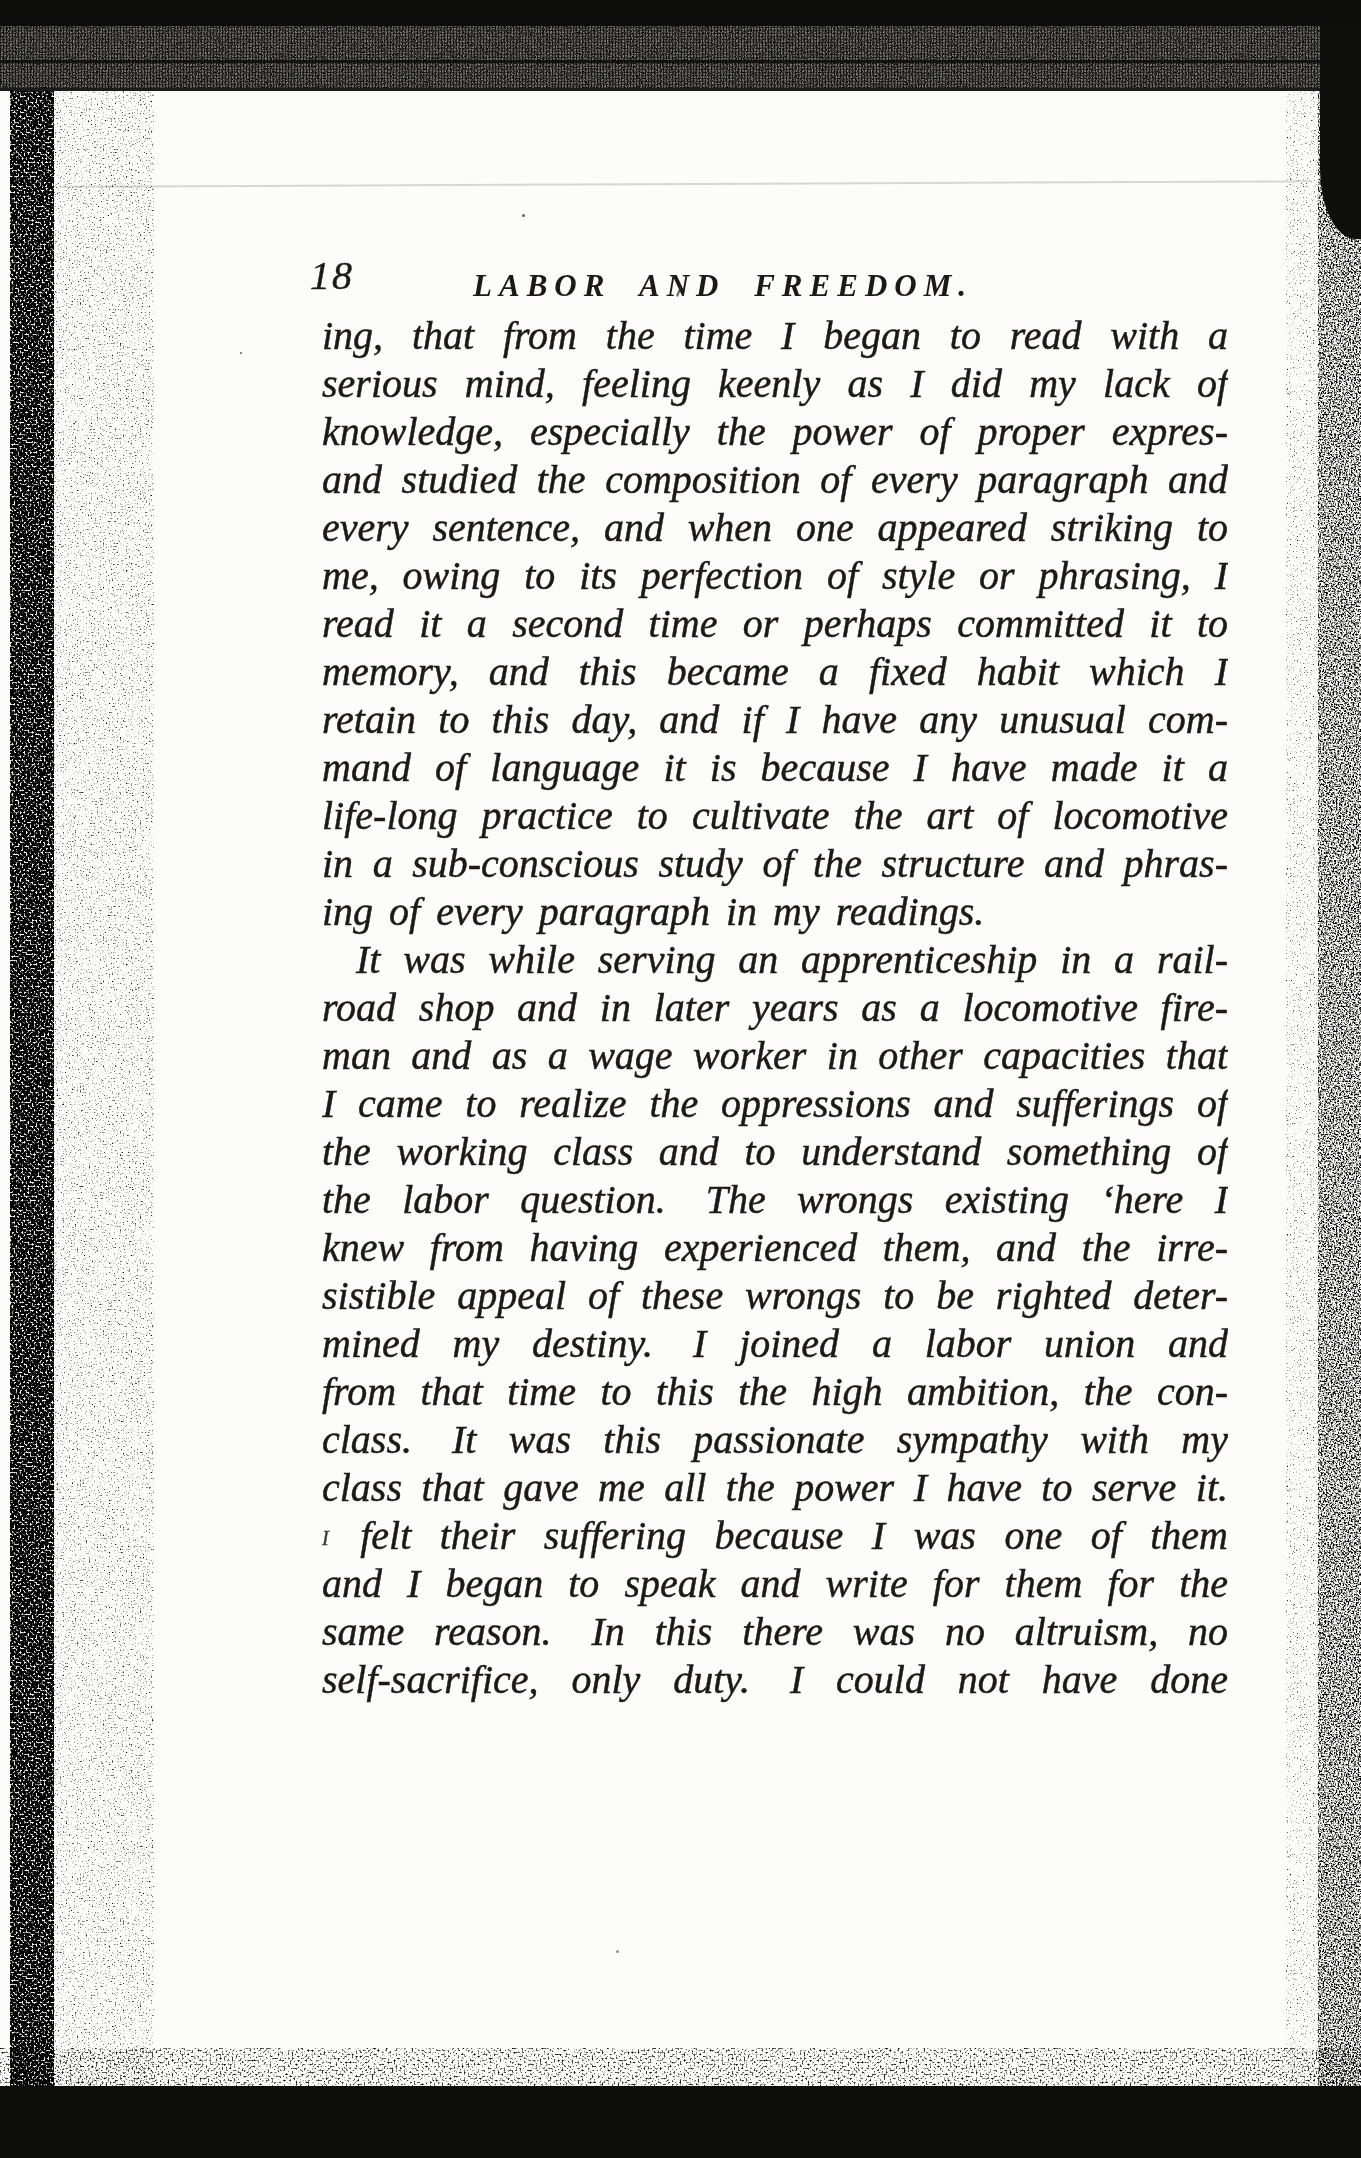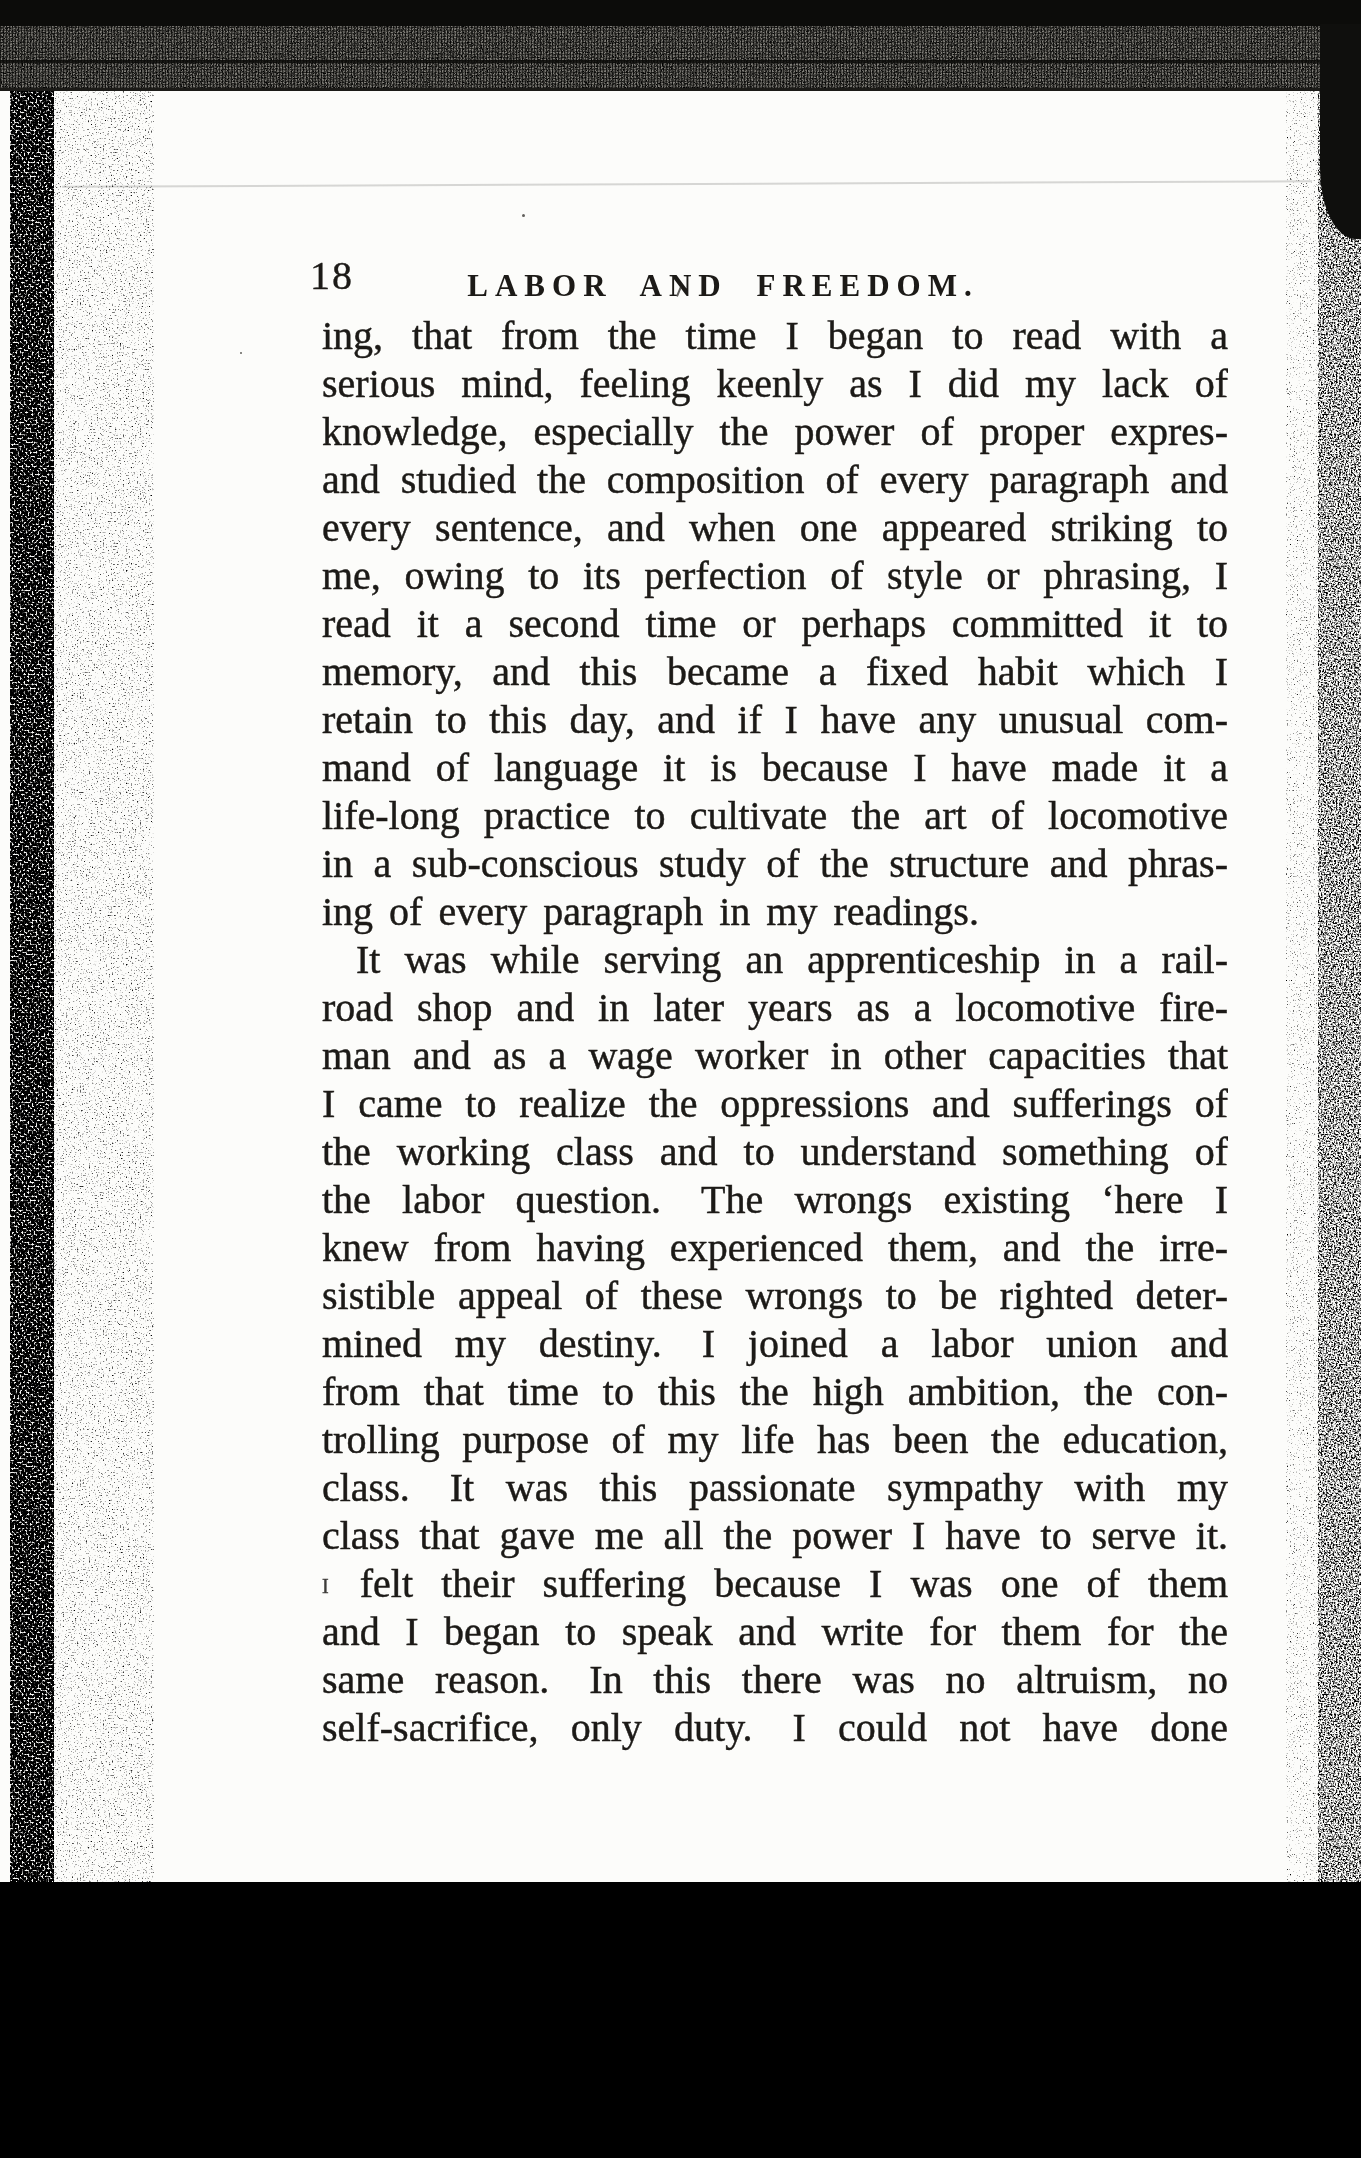--- a/index.html
+++ b/index.html
@@ -3,24 +3,25 @@
 <meta charset="utf-8">
 <style>
   :root{
     --paper:#fcfcfa;
     --ink:#1c1a17;
     --frame:#0c0c0a;
     --halftone:#6b6962;
   }
   html,body{margin:0;padding:0;background:#000;}
   .scan{
-    position:relative;width:1361px;height:1882px;overflow:hidden;
+    position:relative;width:1361px;height:2158px;overflow:hidden;
     background:var(--paper);
     font-family:"Liberation Serif","DejaVu Serif",serif;
     color:var(--ink);
+    font-style:italic;
   }
   
   .tex{position:absolute;pointer-events:none;}
   .band-top{position:absolute;left:0;top:0;width:1361px;height:28px;background:var(--frame);}
   .band-halftone{
     position:absolute;left:0;top:26px;width:1361px;height:62px;
     background-color:var(--halftone);
     background-image:
       repeating-linear-gradient(90deg, rgba(18,18,15,.65) 0 1px, rgba(255,255,255,.10) 1px 3px),
       repeating-linear-gradient(0deg, rgba(22,22,18,.45) 0 1px, rgba(255,255,255,.06) 1px 3px);
@@ -141,21 +142,20 @@
       <div class="line indent">It was while serving an apprenticeship in a rail-</div>
       <div class="line">road shop and in later years as a locomotive fire-</div>
       <div class="line">man and as a wage worker in other capacities that</div>
       <div class="line">I came to realize the oppressions and sufferings of</div>
       <div class="line">the working class and to understand something of</div>
       <div class="line">the labor question. The wrongs existing ‘here I</div>
       <div class="line">knew from having experienced them, and the irre-</div>
       <div class="line">sistible appeal of these wrongs to be righted deter-</div>
       <div class="line">mined my destiny. I joined a labor union and</div>
       <div class="line">from that time to this the high ambition, the con-</div>
-      <div class="line">trolling purpose of my life has been the education,</div>
       <div class="line">class. It was this passionate sympathy with my</div>
       <div class="line">class that gave me all the power I have to serve it.</div>
       <div class="line damaged-first">I felt their suffering because I was one of them</div>
       <div class="line">and I began to speak and write for them for the</div>
       <div class="line">same reason. In this there was no altruism, no</div>
       <div class="line">self-sacrifice, only duty. I could not have done</div>
     </div>
 
   <div class="speck s1"></div>
   <div class="speck s2"></div>

